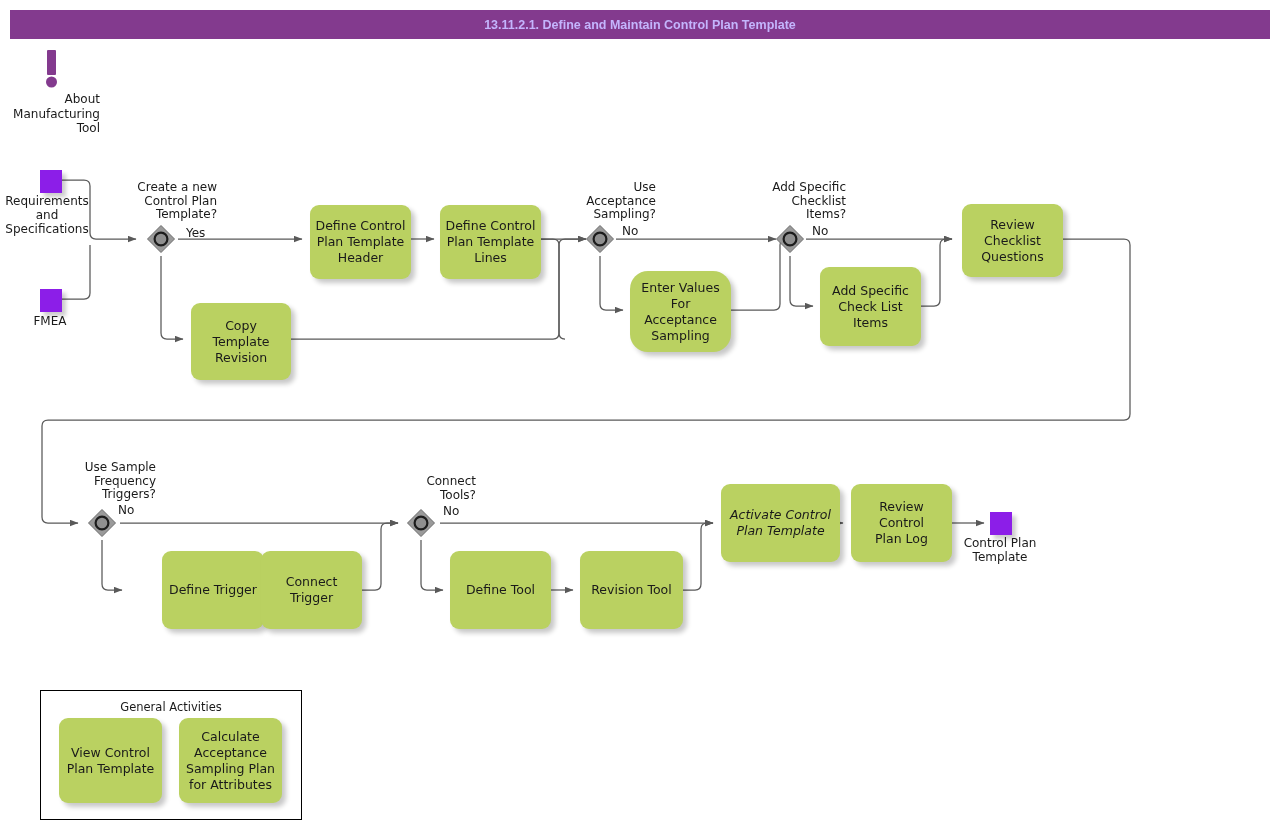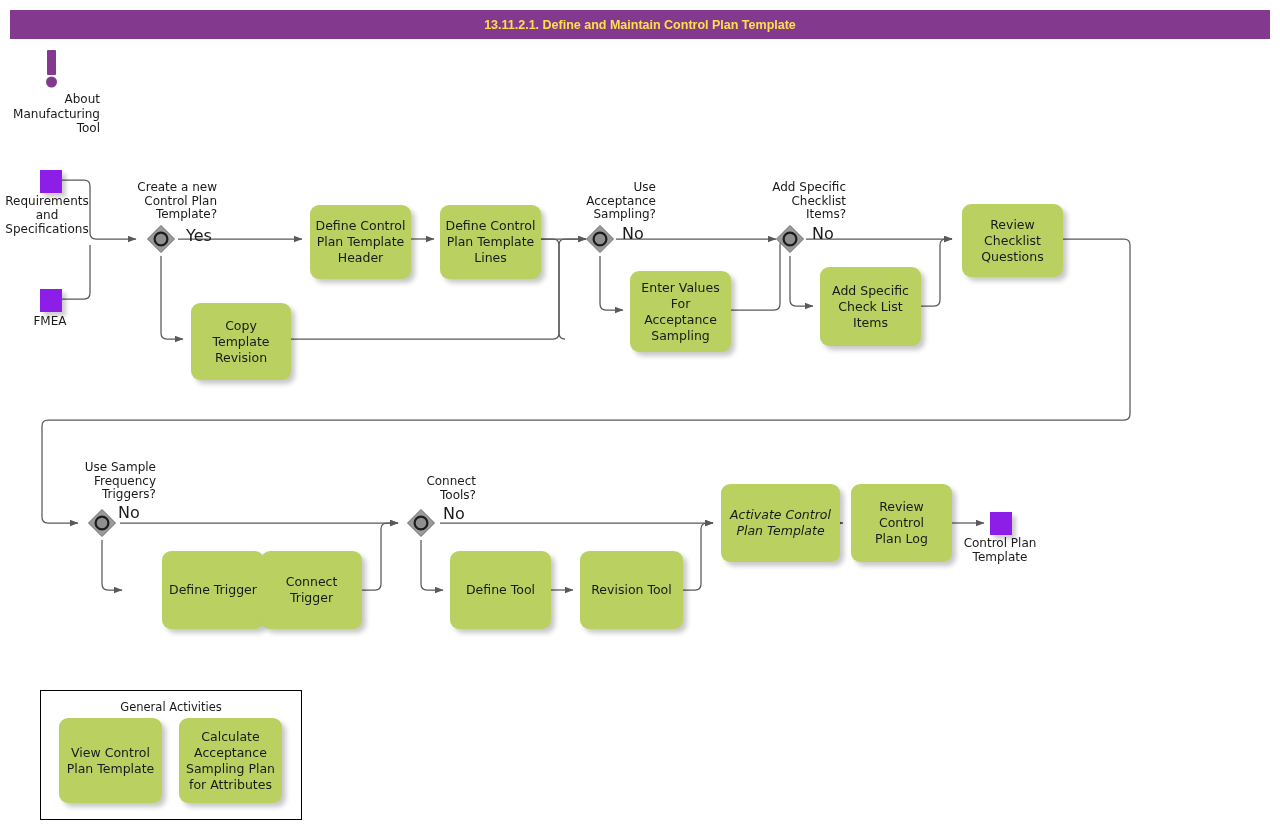--- a/index.html
+++ b/index.html
@@ -31,21 +31,21 @@
     height: 29px;
     background: #833a8e;
     box-sizing: border-box;
   }
   .titlebar .title-text {
     position: absolute;
     left: 0; right: 0;
     top: 50%;
     transform: translateY(-50%);
     text-align: center;
-    color: #fde047;
+    color: #c4b5fd;
     font-weight: bold;
     font-size: 12.5px;
     font-family: "Liberation Sans", sans-serif;
     letter-spacing: 0px;
   }
   
   .task {
     position: absolute;
     background: #bad161;
     border-radius: 9px;
@@ -71,21 +71,21 @@
     position: absolute;
     text-align: right;
     font-size: 12px;
     line-height: 13.5px;
     color: #1a1a1a;
     font-family: "DejaVu Sans", sans-serif;
     white-space: pre-line;
   }
   .flow-label {
     position: absolute;
-    font-size: 16px;
+    font-size: 12px;
     color: #1a1a1a;
     font-family: "DejaVu Sans", sans-serif;
   }
   
   .dataobj {
     position: absolute;
     width: 22px;
     height: 23px;
     background: #8c1ee8;
     box-shadow: 4px 4px 4px rgba(0,0,0,0.20);
@@ -275,21 +275,21 @@
 Plan Template
 Header</div>
 
 <div class="task" style="left: 440px; top: 205px; width: 101px; height: 74px; white-space: pre-line;">Define Control
 Plan Template
 Lines</div>
 
 <div class="task" style="left: 191px; top: 303px; width: 100px; height: 77px; white-space: pre-line;">Copy Template
 Revision</div>
 
-<div class="task" style="left: 630px; top: 271px; width: 101px; height: 81px; white-space: pre-line;">Enter Values For
+<div class="task" style="left: 630px; top: 271px; width: 101px; height: 81px; white-space: pre-line; border-radius: 18px;">Enter Values For
 Acceptance
 Sampling</div>
 
 <div class="task" style="left: 820px; top: 267px; width: 101px; height: 79px; white-space: pre-line;">Add Specific
 Check List
 Items</div>
 
 <div class="task" style="left: 962px; top: 204px; width: 101px; height: 73px; white-space: pre-line;">Review
 Checklist
 Questions</div>

